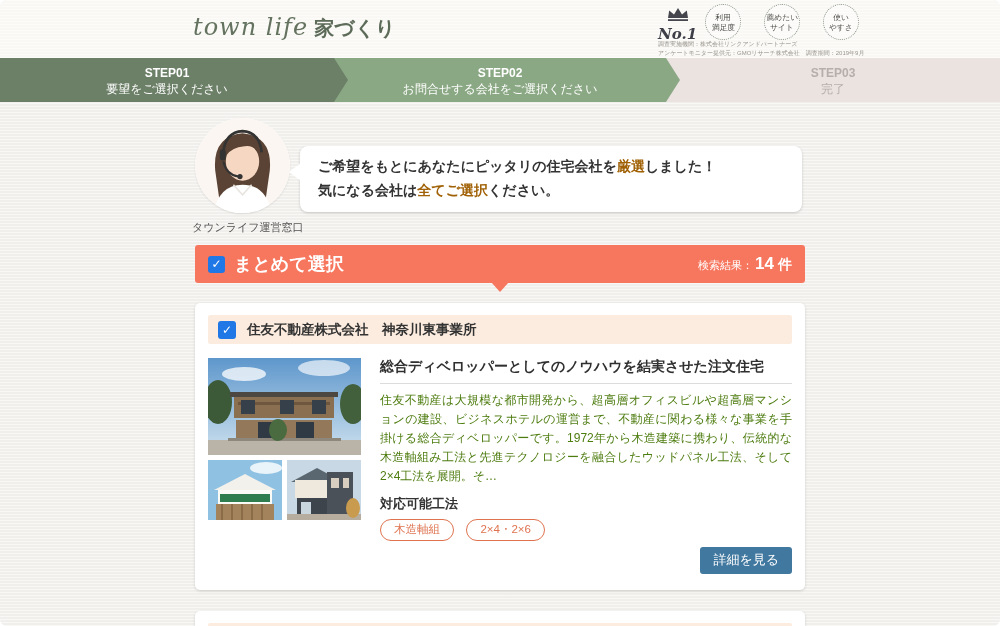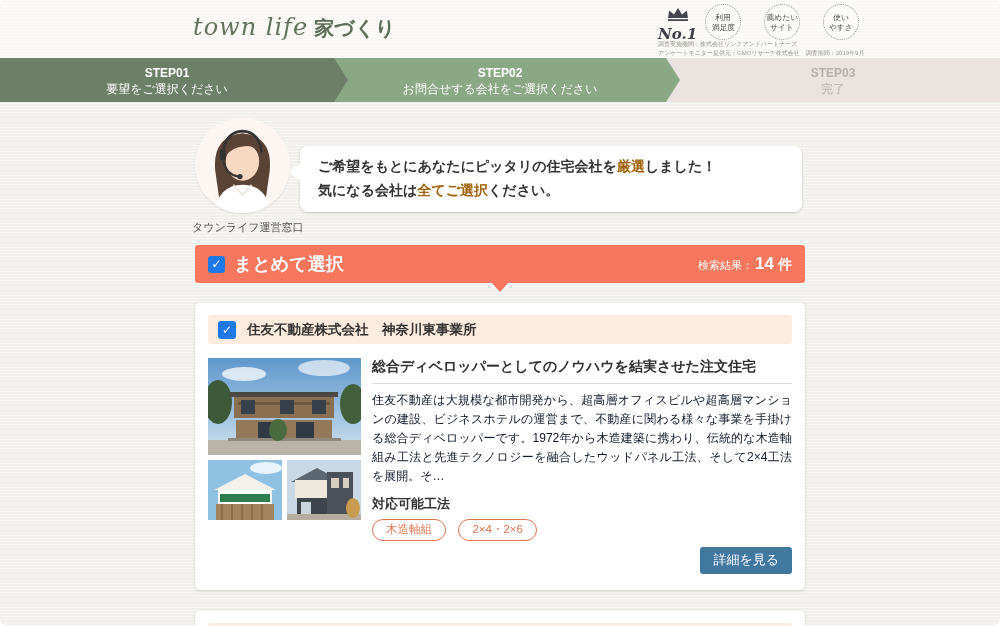--- a/index.html
+++ b/index.html
@@ -89,28 +89,28 @@
   .result-unit { font-size:14px; font-weight:bold; margin-left:4px; }
 
   
   .card { background:#fff; border-radius:5px; box-shadow:0 1px 3px rgba(0,0,0,.15); padding:12px 13px 16px; margin-top:20px; }
   .card + .card { margin-top:21px; }
   .card-head {
     background:#fcecdf; height:29px; display:flex; align-items:center; padding:0 10px; border-radius:2px; cursor:pointer;
   }
   .card-head .chk { width:18px; height:18px; }
   .company-name { font-size:13.5px; font-weight:bold; color:#333; margin-left:11px; }
-  .card-body { display:flex; gap:11px; margin-top:14px; }
+  .card-body { display:flex; gap:19px; margin-top:14px; }
   .photo-col { width:153px; flex:0 0 auto; }
   .photo-main { width:153px; height:97px; display:block; }
   .thumb-row { display:flex; gap:5px; margin-top:5px; }
   .thumb { width:74px; height:60px; display:block; }
   .info-col { flex:1; min-width:0; }
   .catch { font-size:14px; font-weight:bold; color:#2f2f2f; padding-bottom:7px; border-bottom:1px solid #dcdcdc; margin-bottom:7px; }
-  .desc { font-size:12px; color:#0f172a; line-height:1.58; text-align:justify; }
+  .desc { font-size:12px; color:#4d7c0f; line-height:1.58; text-align:justify; }
   .methods-label { margin-top:9px; font-size:13px; font-weight:bold; color:#333; }
   .tags { margin-top:6px; }
   .tag {
     display:inline-block; border:1px solid #df7350; color:#df7350; background:#fff;
     border-radius:11px; padding:2px 13px 3px; font-size:11.5px; margin-right:8px;
   }
   .btn-row { text-align:right; margin-top:6px; }
   .detail-btn {
     display:inline-block; background:#41789f; color:#fff; font-size:13px;
     padding:4px 13px 5px; border-radius:3px; border:none; cursor:pointer;

